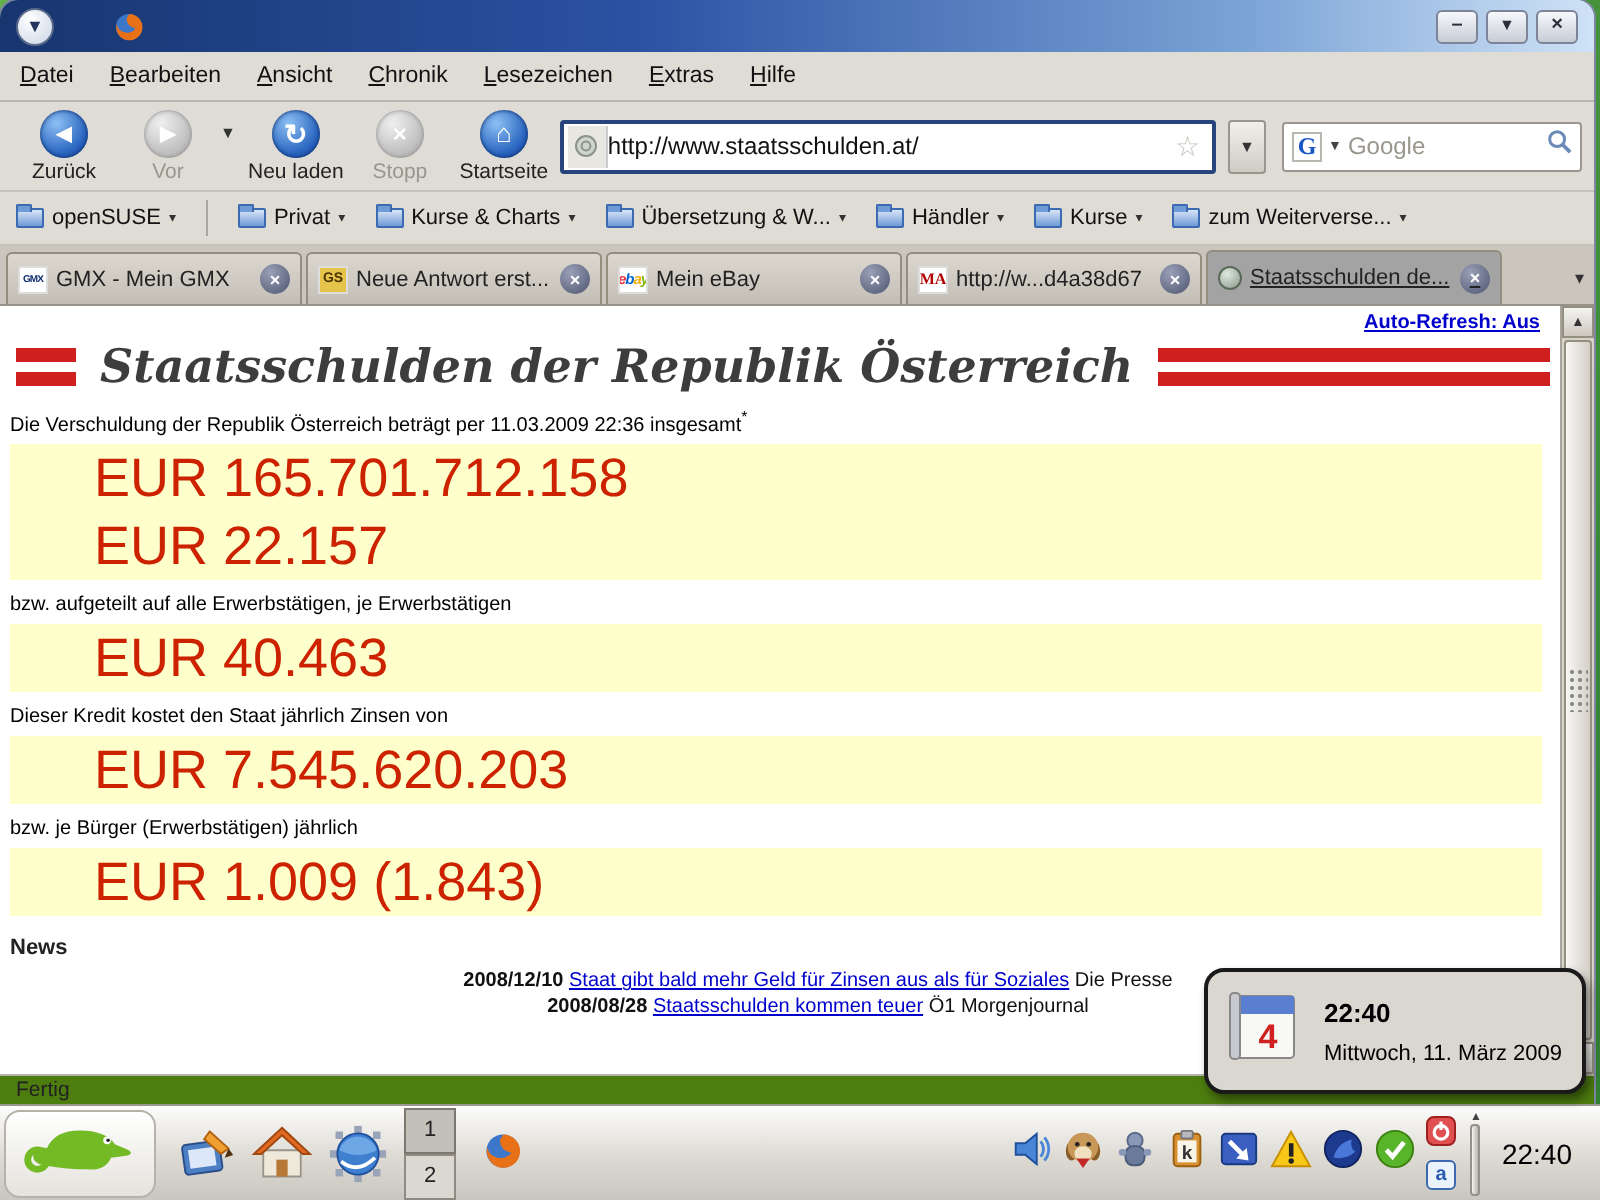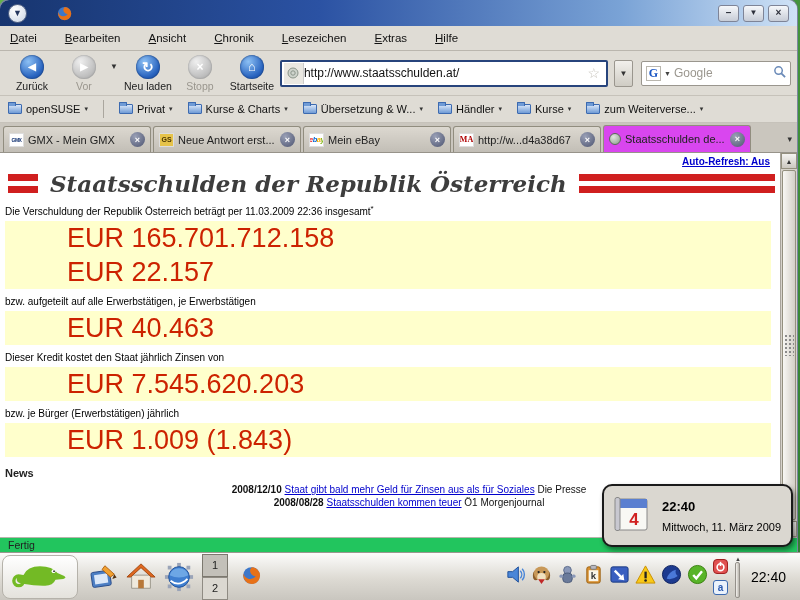--- a/index.html
+++ b/index.html
@@ -8,21 +8,21 @@
 
   
   .window { position:absolute; left:0; top:0; width:797px; height:552px; display:flex; flex-direction:column; box-shadow:0 0 0 1px #7c86a0; border-radius:9px 9px 0 0; background:#dfdcd5; }
   .titlebar { height:26px; flex:0 0 26px; border-radius:9px 9px 0 0; background:linear-gradient(to right,#17356f 0%,#2b52a3 40%,#7aa3d6 78%,#cfe2f6 100%); display:flex; align-items:center; padding:0 8px; }
   .tb-menu-btn { width:19px; height:19px; border-radius:50%; background:radial-gradient(circle at 35% 30%,#ffffff,#c9d4e4); border:1px solid #5a6residual; border:1px solid #5a6a8a; color:#24365e; font-size:9px; display:flex; align-items:center; justify-content:center; }
   .tb-ffx { margin-left:30px; display:flex; align-items:center; }
   .tb-title { color:#fff; font-weight:bold; font-size:12px; margin-left:6px; text-shadow:1px 1px 1px #0a1e4a; white-space:nowrap; }
   .tb-right { margin-left:auto; display:flex; gap:4px; }
   .tb-btn { width:21px; height:17px; border-radius:3px; background:linear-gradient(#f6f8fb,#c7ccd6); border:1px solid #7e8497; color:#2c2f3a; font-size:10px; font-weight:bold; display:flex; align-items:center; justify-content:center; line-height:1; }
 
-  .menubar { height:25px; flex:0 0 25px; background:#dfdcd5; border-bottom:1px solid #bab6ae; display:flex; align-items:center; gap:28px; padding-left:10px; font-size:11.5px; color:#111; }
+  .menubar { height:25px; flex:0 0 25px; background:#dfdcd5; border-bottom:1px solid #bab6ae; display:flex; align-items:center; gap:18px; padding-left:10px; font-size:11.5px; color:#111; }
   .menu-item { display:inline-block; }
   .menu-item::first-letter { text-decoration:underline; }
 
   .navbar { height:45px; flex:0 0 45px; background:#dfdcd5; border-bottom:1px solid #c6c2ba; display:flex; align-items:center; padding:0 6px; }
   .navbtn { width:52px; display:flex; flex-direction:column; align-items:center; gap:1px; font-size:10.5px; color:#222; }
   .navbtn.disabled { color:#9a968e; }
   .nav-ico { width:24px; height:24px; border-radius:50%; display:flex; align-items:center; justify-content:center; color:#fff; font-size:12px; font-weight:bold;
              background:radial-gradient(circle at 35% 28%,#8cc0f4,#2a65c0 65%,#17479a); box-shadow:inset 0 0 2px #0a2a60; }
   .nav-ico.gray { background:radial-gradient(circle at 35% 28%,#efefef,#bcbcbc 70%,#a8a8a8); box-shadow:inset 0 0 2px #888; }
   .nav-drop { font-size:8px; color:#333; margin:0 4px 14px 0; }
@@ -41,21 +41,21 @@
 
   .bookmarksbar { height:27px; flex:0 0 27px; background:#dfdcd5; border-bottom:1px solid #c6c2ba; display:flex; align-items:center; gap:15px; padding-left:8px; font-size:11px; color:#111; }
   .bm { display:flex; align-items:center; gap:4px; }
   .folder { width:14px; height:10px; background:linear-gradient(#d9e6f8,#6f9bd6); border:1px solid #3c6ab0; border-radius:1px; position:relative; }
   .folder::before { content:""; position:absolute; left:-1px; top:-3px; width:6px; height:3px; background:#6f9bd6; border:1px solid #3c6ab0; border-bottom:none; border-radius:1px 1px 0 0; }
   .bm-drop { font-size:7px; color:#333; }
   .bm-sep { width:1px; height:18px; background:#aaa69e; }
 
   .tabbar { height:30px; flex:0 0 30px; background:#cac6be; display:flex; align-items:flex-end; gap:2px; padding:3px 3px 0 3px; border-bottom:1px solid #97938a; }
   .tab { width:148px; height:26px; background:linear-gradient(#dcd8d0,#c2beb6); border:1px solid #918d7f; border-bottom:none; border-radius:3px 3px 0 0; display:flex; align-items:center; gap:4px; padding:0 5px; font-size:11px; color:#222; }
-  .tab.active { background:#d946ef; height:27px; font-weight:normal; }
+  .tab.active { background:#a3a3a3; height:27px; font-weight:normal;text-decoration:underline; }
   .tab-label { flex:1; white-space:nowrap; overflow:hidden; }
   .tab-close { width:15px; height:15px; flex:0 0 15px; border-radius:50%; background:radial-gradient(circle at 35% 30%,#9aa0b6,#4d5470); color:#fff; font-size:9px; font-weight:bold; display:flex; align-items:center; justify-content:center; }
   .fav { width:15px; height:14px; flex:0 0 15px; background:#fff; border:1px solid #ddd; display:flex; align-items:center; justify-content:center; font-weight:bold; overflow:hidden; }
   .fav-gmx { font-size:5px; color:#0d2e6e; letter-spacing:-0.5px; }
   .fav-gs { background:#e6c34a; font-size:7px; color:#4a3500; }
   .fav-ebay { font-size:7.5px; font-style:italic; letter-spacing:-0.5px; }
   .fav-ebay .l0{color:#e53238}.fav-ebay .l1{color:#0064d2}.fav-ebay .l2{color:#f5af02}.fav-ebay .l3{color:#86b817}
   .fav-ma { font-family:"Liberation Serif",serif; font-size:8px; color:#b00000; }
   .fav-globe { width:12px; height:12px; border-radius:50%; border:1px solid #5a6a5a; background:radial-gradient(circle at 35% 30%,#dfe8df,#8a9a8a); }
   .tab-strip-drop { margin:0 2px 8px auto; font-size:9px; color:#333; }
@@ -64,34 +64,34 @@
   .content { flex:1; background:#fff; position:relative; overflow:hidden; }
   .auto-refresh { position:absolute; top:3px; right:27px; font-size:10px; font-weight:bold; color:#0000cc; text-decoration:underline; }
   .flagrow { display:flex; align-items:center; margin:17px 22px 4px 8px; }
   .stripes { display:flex; flex-direction:column; gap:5px; }
   .stripes .bar { height:7px; background:#d01f1f; }
   .stripes.left { width:30px; flex:0 0 30px; }
   .stripes.right { flex:1; }
   .sitetitle { font-family:"DejaVu Serif",serif; font-style:italic; font-weight:bold; font-size:23px; color:#3d3d3d; margin:0 12px; white-space:nowrap; }
   .figlabel { font-size:10px; color:#000; margin:7px 26px 4px 5px; }
   .figlabel sup { font-size:8px; }
-  .figbox { height:34px; background:#ffffcc; margin:0 26px 0 5px; display:flex; align-items:center;padding-left:20px; }
+  .figbox { height:34px; background:#ffffcc; margin:0 26px 0 5px; display:flex; align-items:center; }
   .figval { font-size:27px; color:#cc2200; margin-left:42px; white-space:nowrap; }
   .news-head { font-size:11px; font-weight:bold; color:#222; margin:10px 0 5px 5px; }
   .news-item { font-size:10px; line-height:12.5px; margin-left:21px; color:#111;text-align:center; }
   .news-date { font-weight:bold; }
   .news-link { color:#0000cc; text-decoration:underline; }
 
   .scroll { position:absolute; top:0; right:0; width:17px; height:100%; background:#d7d3cb; border-left:1px solid #a8a49c; }
   .scroll-btn { height:16px; background:linear-gradient(#f5f4f1,#ccc8c0); border:1px solid #94907f; display:flex; align-items:center; justify-content:center; font-size:7px; color:#333; }
   .scroll-btn.bottom { position:absolute; bottom:0; left:0; right:0; }
   .scroll-thumb { position:absolute; top:17px; left:1px; right:1px; bottom:17px; background:linear-gradient(to right,#f8f7f4,#d3cfc7); border:1px solid #94907f; border-radius:2px; display:flex; align-items:center; justify-content:center; }
   .grip { width:10px; height:22px; background-image:radial-gradient(#8a8a8a 1px, transparent 1.1px); background-size:4px 4px; }
 
-  .statusbar { height:15px; flex:0 0 15px; background:#22c55e; border-top:1px solid #b8b4ac; font-size:10.5px; color:#222; display:flex; align-items:center; padding-left:8px; }
+  .statusbar { height:15px; flex:0 0 15px; background:#4d7c0f; border-top:1px solid #b8b4ac; font-size:10.5px; color:#222; display:flex; align-items:center; padding-left:8px; }
 
   
   .panel { position:absolute; left:0; bottom:0; width:800px; height:48px; background:linear-gradient(#fcfcfb,#dddad3 55%,#c9c6bf); border-top:1px solid #9a978f; display:flex; align-items:center; }
   .gecko-btn { width:76px; height:44px; margin:0 6px 0 2px; background:linear-gradient(#ffffff,#e4e2dc); border:1px solid #b5b2aa; border-radius:8px; display:flex; align-items:center; justify-content:center; }
   .panel-icon { width:38px; height:40px; display:flex; align-items:center; justify-content:center; }
   .pager { width:26px; height:46px; display:flex; flex-direction:column; margin:0 4px; }
   .pager-cell { flex:1; border:1px solid #8f8b83; font-size:11px; color:#222; display:flex; align-items:center; justify-content:center; background:#dbd8d1; }
   .pager-cell.active { background:#c3c0b9; border-color:#7c786f; }
   .task { display:flex; align-items:center; gap:6px; margin-left:10px; width:230px; font-size:12px; font-weight:bold; color:#1a1a1a; white-space:nowrap; overflow:hidden; }
   .tray { margin-left:auto; display:flex; align-items:center; gap:5px; padding-right:6px; }

